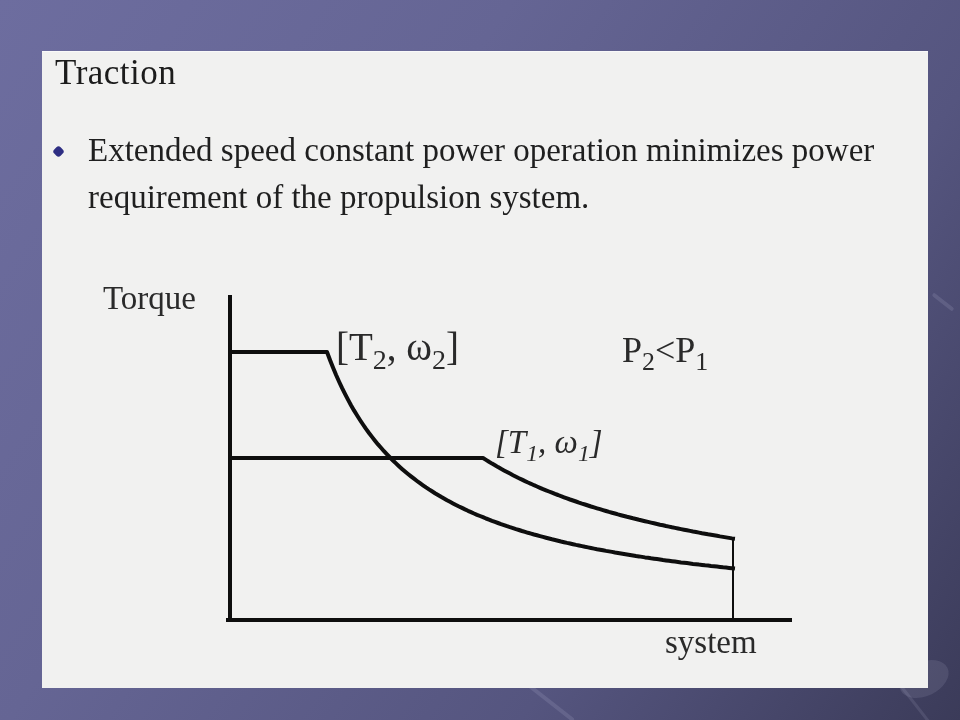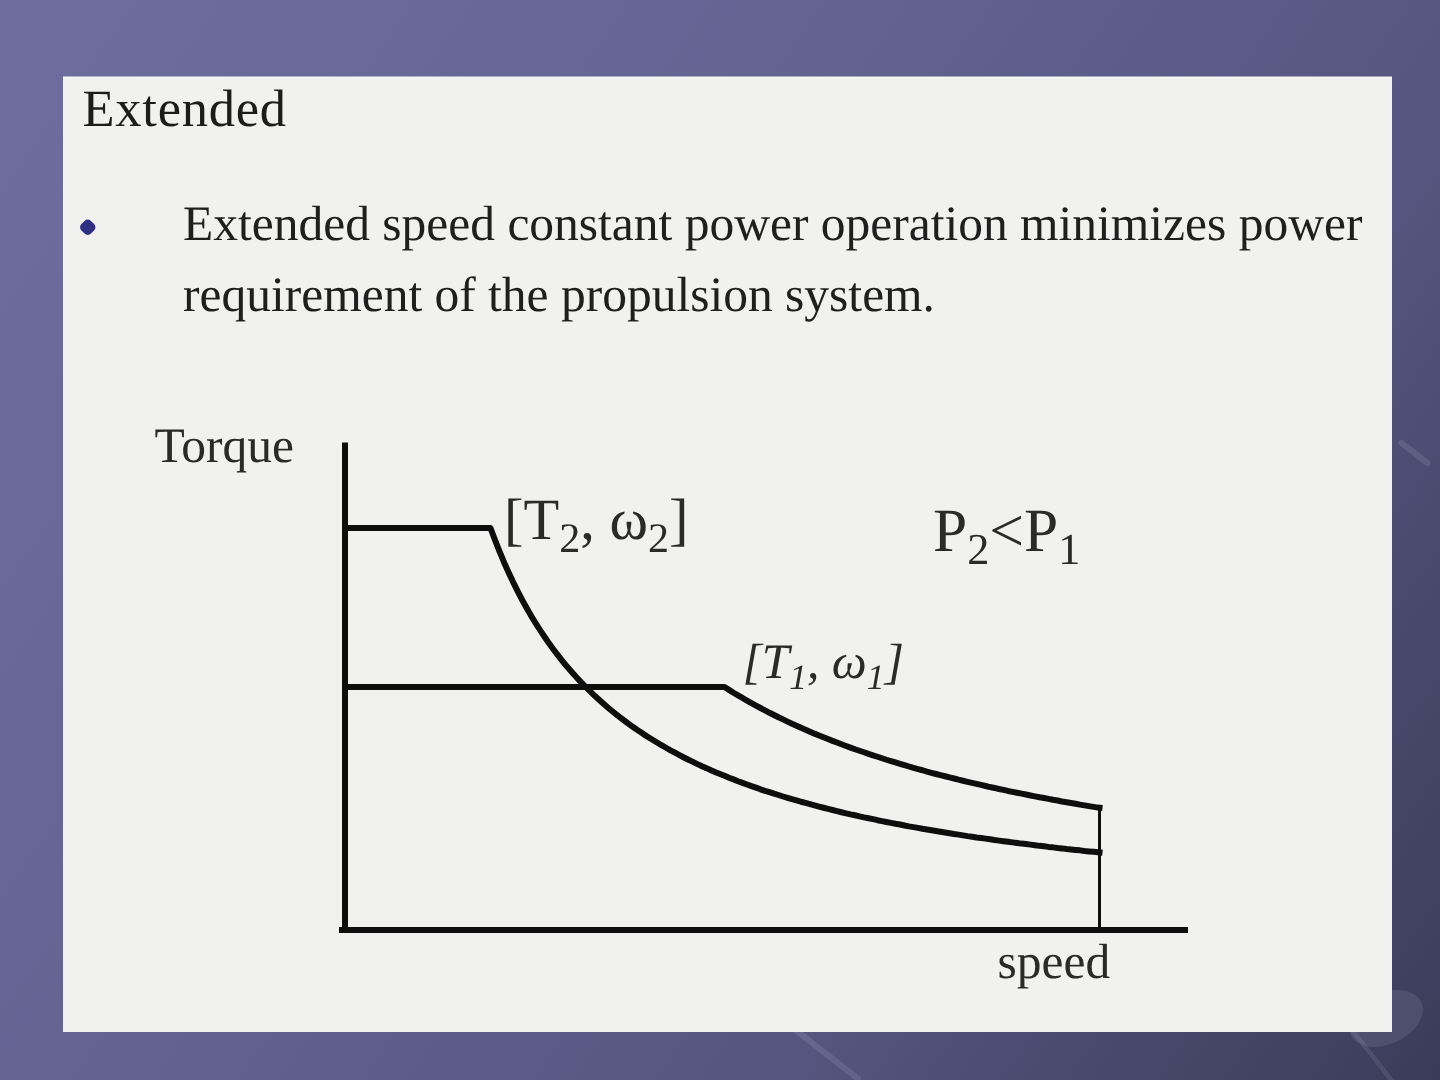--- a/index.html
+++ b/index.html
@@ -46,63 +46,62 @@
     border-radius: 3px;
     transform: rotate(45deg);
   }
   .bullet-text {
     position: absolute;
     left: 88px; top: 127px;
     width: 828px;
     font-size: 33px;
     line-height: 47px;
     color: #1f1f1f;
-    margin-left: 34px;
   }
 
   .plot-svg { position: absolute; left: 0; top: 0; width: 960px; height: 720px; }
 
   .plot-label {
     position: absolute;
     color: #2a2a2a;
     white-space: nowrap;
     text-align: right;
   }
   .plot-label sub { font-size: 0.72em; line-height: 0; }
   .lbl-torque { left: 103px; top: 280px; font-size: 33px; }
   .lbl-t2     { left: 336px; top: 324px; font-size: 39px; }
   .lbl-t1     { left: 495px; top: 424px; font-size: 33px; font-style: italic; }
-  .lbl-power  { left: 622px; top: 329px; font-size: 41px; }
+  .lbl-power  { left: 622px; top: 329px; font-size: 36px; }
   .lbl-speed  { left: 665px; top: 624px; font-size: 33px; }
 </style>
 </head>
 <body>
 
 <div class="stage">
 
   <div class="ornament orn-dash" style="left:52px; top:604px;"></div>
   <div class="ornament orn-dash" style="left:520px; top:700px;"></div>
   <div class="ornament orn-blob" style="left:898px; top:662px;"></div>
   <div class="ornament orn-stem" style="left:868px; top:700px;"></div>
   <div class="ornament orn-dash" style="left:930px; top:300px; width:26px;"></div>
 
   <div class="panel"></div>
 
-  <div class="title">Extended</div>
+  <div class="title">Traction</div>
 
   <div class="bullet-dot"></div>
   <div class="bullet-text">Extended speed constant power operation minimizes power requirement of the propulsion system.</div>
 
   <svg class="plot-svg" viewBox="0 0 960 720" xmlns="http://www.w3.org/2000/svg">
       <path d="M 230 297 V 620" fill="none" stroke="#0e0e0e" stroke-width="4" stroke-linecap="square" stroke-linejoin="round"></path>
       <path d="M 228 620 H 790" fill="none" stroke="#0e0e0e" stroke-width="4" stroke-linecap="square" stroke-linejoin="round"></path>
       <path d="M 232 352 L 327 352 L 330 360.0 L 333 367.6 L 336 374.8 L 339 381.5 L 342 387.9 L 345 393.9 L 348 399.7 L 351 405.2 L 354 410.4 L 357 415.3 L 360 420.0 L 363 424.5 L 366 428.9 L 369 433.0 L 372 436.9 L 375 440.7 L 378 444.4 L 381 447.8 L 384 451.2 L 387 454.4 L 390 457.5 L 393 460.5 L 396 463.4 L 399 466.2 L 402 468.9 L 405 471.5 L 408 474.0 L 411 476.4 L 414 478.7 L 417 481.0 L 420 483.2 L 423 485.3 L 426 487.4 L 429 489.4 L 432 491.3 L 435 493.2 L 438 495.0 L 441 496.8 L 444 498.5 L 447 500.2 L 450 501.8 L 453 503.4 L 456 505.0 L 459 506.5 L 462 507.9 L 465 509.4 L 468 510.8 L 471 512.1 L 474 513.5 L 477 514.8 L 480 516.0 L 483 517.2 L 486 518.5 L 489 519.6 L 492 520.8 L 495 521.9 L 498 523.0 L 501 524.1 L 504 525.1 L 507 526.2 L 510 527.2 L 513 528.1 L 516 529.1 L 519 530.0 L 522 531.0 L 525 531.9 L 528 532.8 L 531 533.6 L 534 534.5 L 537 535.3 L 540 536.1 L 543 536.9 L 546 537.7 L 549 538.5 L 552 539.3 L 555 540.0 L 558 540.7 L 561 541.5 L 564 542.2 L 567 542.9 L 570 543.5 L 573 544.2 L 576 544.9 L 579 545.5 L 582 546.1 L 585 546.8 L 588 547.4 L 591 548.0 L 594 548.6 L 597 549.2 L 600 549.7 L 603 550.3 L 606 550.9 L 609 551.4 L 612 551.9 L 615 552.5 L 618 553.0 L 621 553.5 L 624 554.0 L 627 554.5 L 630 555.0 L 633 555.5 L 636 556.0 L 639 556.4 L 642 556.9 L 645 557.4 L 648 557.8 L 651 558.3 L 654 558.7 L 657 559.1 L 660 559.5 L 663 560.0 L 666 560.4 L 669 560.8 L 672 561.2 L 675 561.6 L 678 562.0 L 681 562.4 L 684 562.7 L 687 563.1 L 690 563.5 L 693 563.9 L 696 564.2 L 699 564.6 L 702 564.9 L 705 565.3 L 708 565.6 L 711 566.0 L 714 566.3 L 717 566.6 L 720 566.9 L 723 567.3 L 726 567.6 L 729 567.9 L 732 568.2 L 733 568.3" fill="none" stroke="#0e0e0e" stroke-width="4" stroke-linecap="square" stroke-linejoin="round"></path>
       <path d="M 232 458 L 483 458 L 486 459.9 L 489 461.8 L 492 463.6 L 495 465.3 L 498 467.1 L 501 468.8 L 504 470.4 L 507 472.0 L 510 473.6 L 513 475.2 L 516 476.7 L 519 478.2 L 522 479.6 L 525 481.1 L 528 482.5 L 531 483.8 L 534 485.2 L 537 486.5 L 540 487.8 L 543 489.1 L 546 490.3 L 549 491.5 L 552 492.7 L 555 493.9 L 558 495.0 L 561 496.2 L 564 497.3 L 567 498.4 L 570 499.5 L 573 500.5 L 576 501.5 L 579 502.6 L 582 503.6 L 585 504.5 L 588 505.5 L 591 506.5 L 594 507.4 L 597 508.3 L 600 509.2 L 603 510.1 L 606 511.0 L 609 511.9 L 612 512.7 L 615 513.5 L 618 514.4 L 621 515.2 L 624 516.0 L 627 516.8 L 630 517.5 L 633 518.3 L 636 519.0 L 639 519.8 L 642 520.5 L 645 521.2 L 648 521.9 L 651 522.6 L 654 523.3 L 657 524.0 L 660 524.7 L 663 525.3 L 666 526.0 L 669 526.6 L 672 527.3 L 675 527.9 L 678 528.5 L 681 529.1 L 684 529.7 L 687 530.3 L 690 530.9 L 693 531.5 L 696 532.0 L 699 532.6 L 702 533.2 L 705 533.7 L 708 534.3 L 711 534.8 L 714 535.3 L 717 535.8 L 720 536.4 L 723 536.9 L 726 537.4 L 729 537.9 L 732 538.4 L 733 538.5" fill="none" stroke="#0e0e0e" stroke-width="4" stroke-linecap="square" stroke-linejoin="round"></path>
       <path d="M 733 538.5 V 620" fill="none" stroke="#0e0e0e" stroke-width="2" stroke-linecap="square" stroke-linejoin="round"></path>
     </svg>
 
   <div class="plot-label lbl-torque">Torque</div>
   <div class="plot-label lbl-t2">[T<sub>2</sub>, ω<sub>2</sub>]</div>
   <div class="plot-label lbl-t1">[T<sub>1</sub>, ω<sub>1</sub>]</div>
   <div class="plot-label lbl-power">P<sub>2</sub>&lt;P<sub>1</sub></div>
-  <div class="plot-label lbl-speed">speed</div>
+  <div class="plot-label lbl-speed">system</div>
 
 </div>
 
 </body></html>

